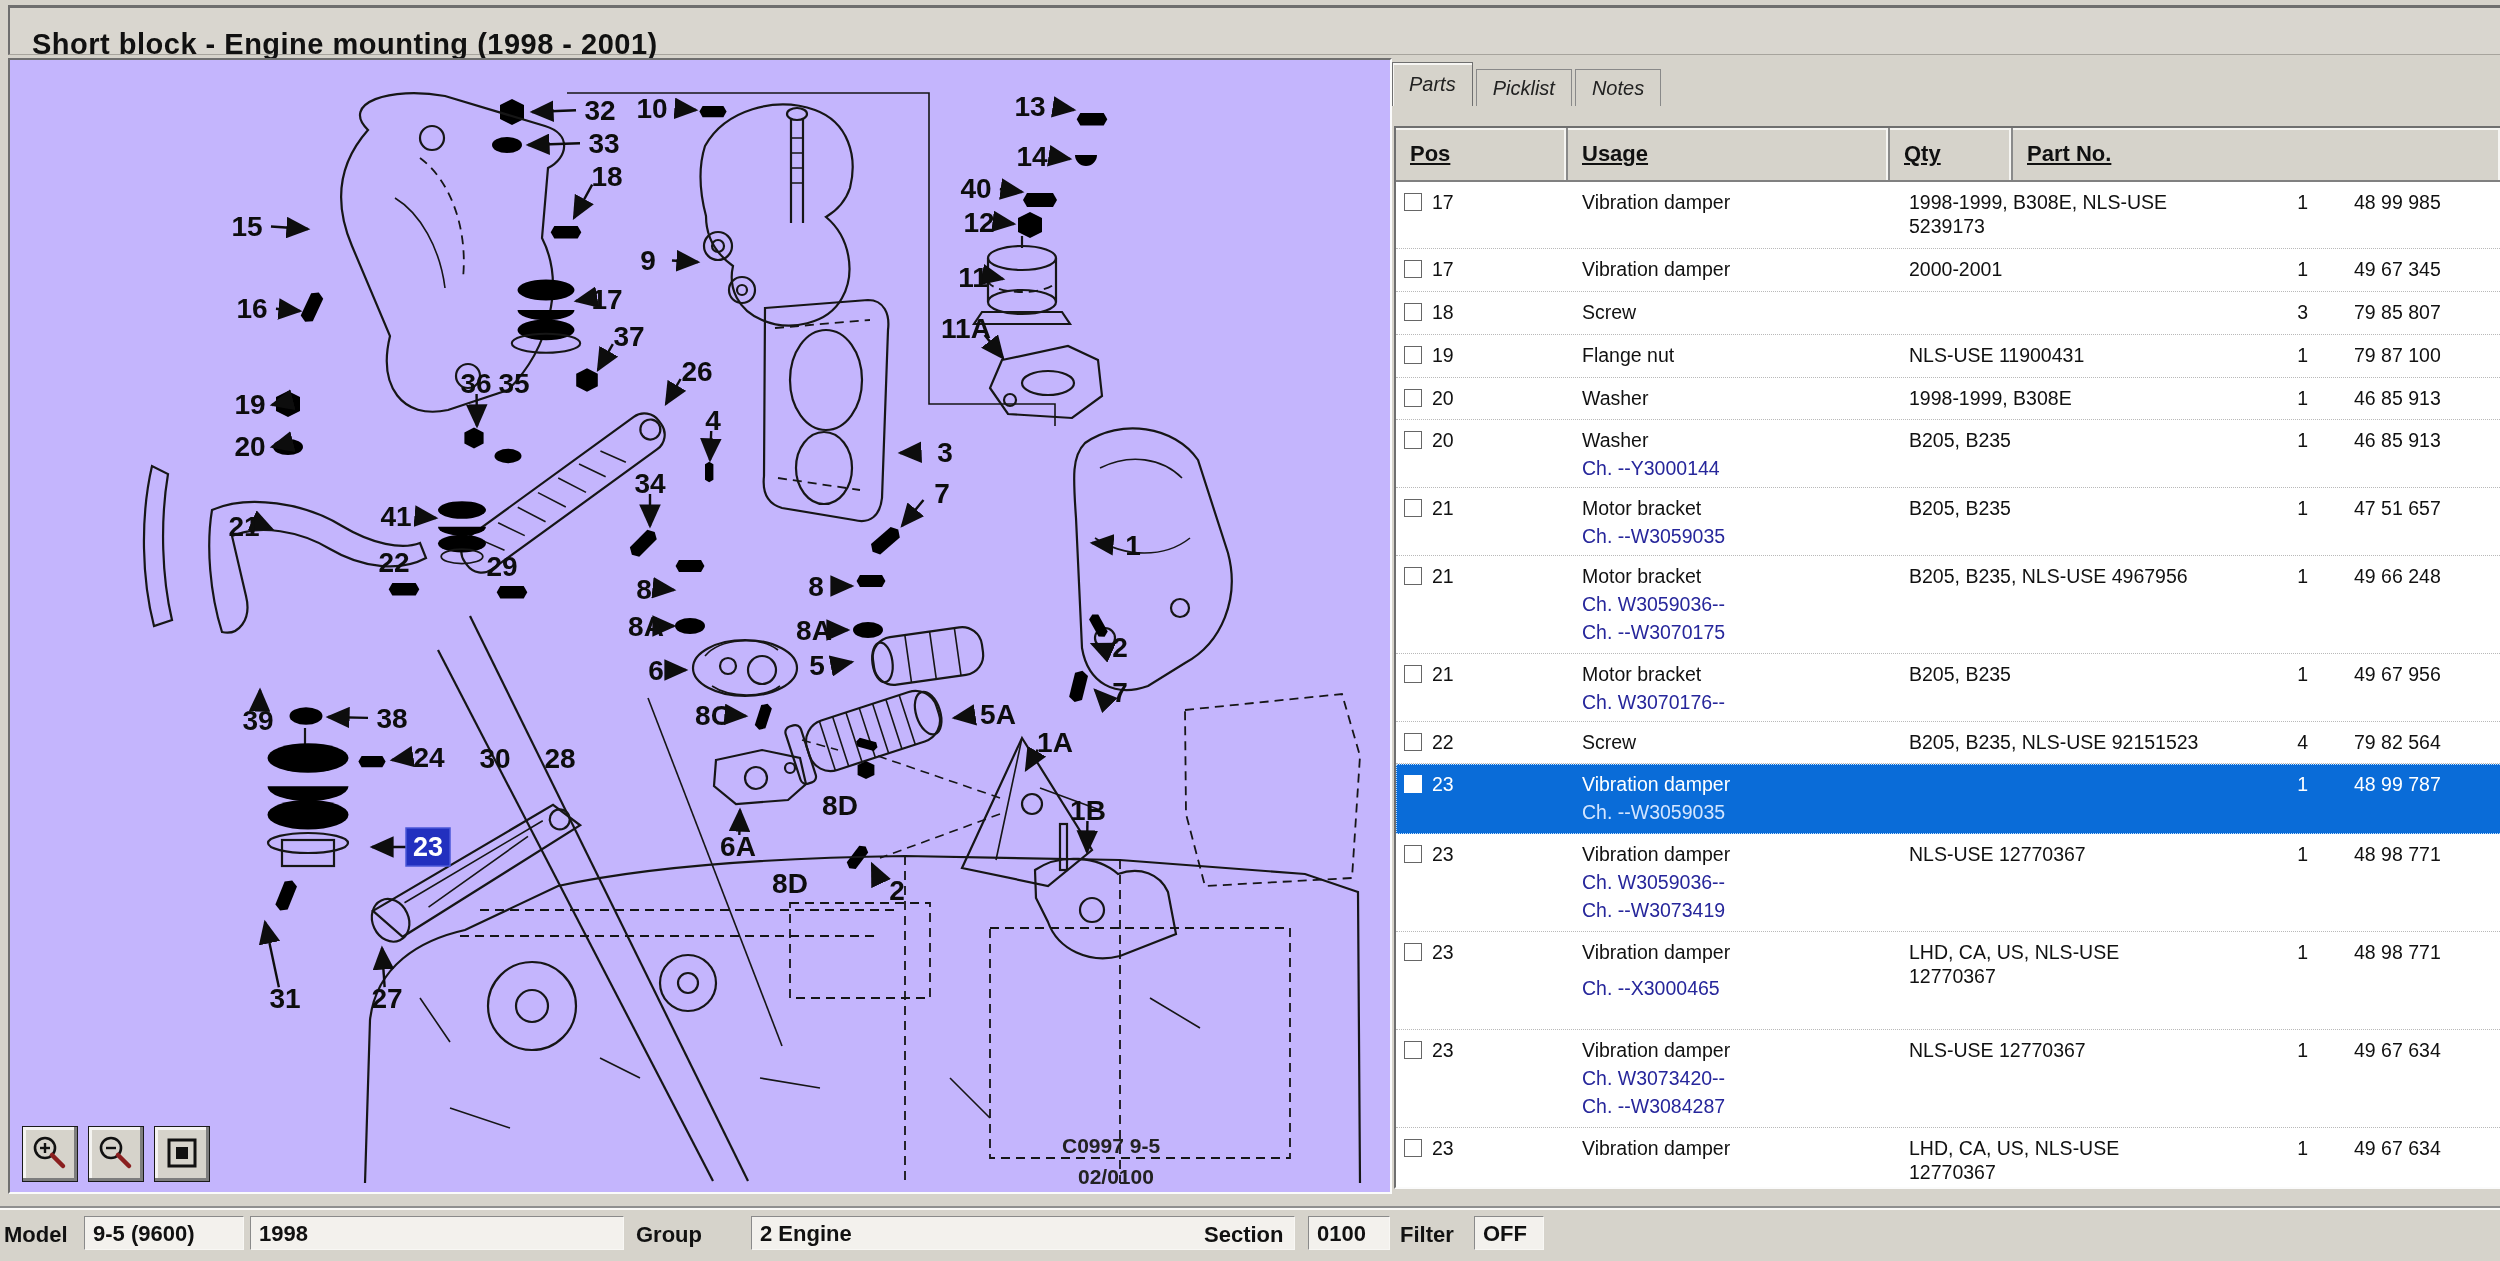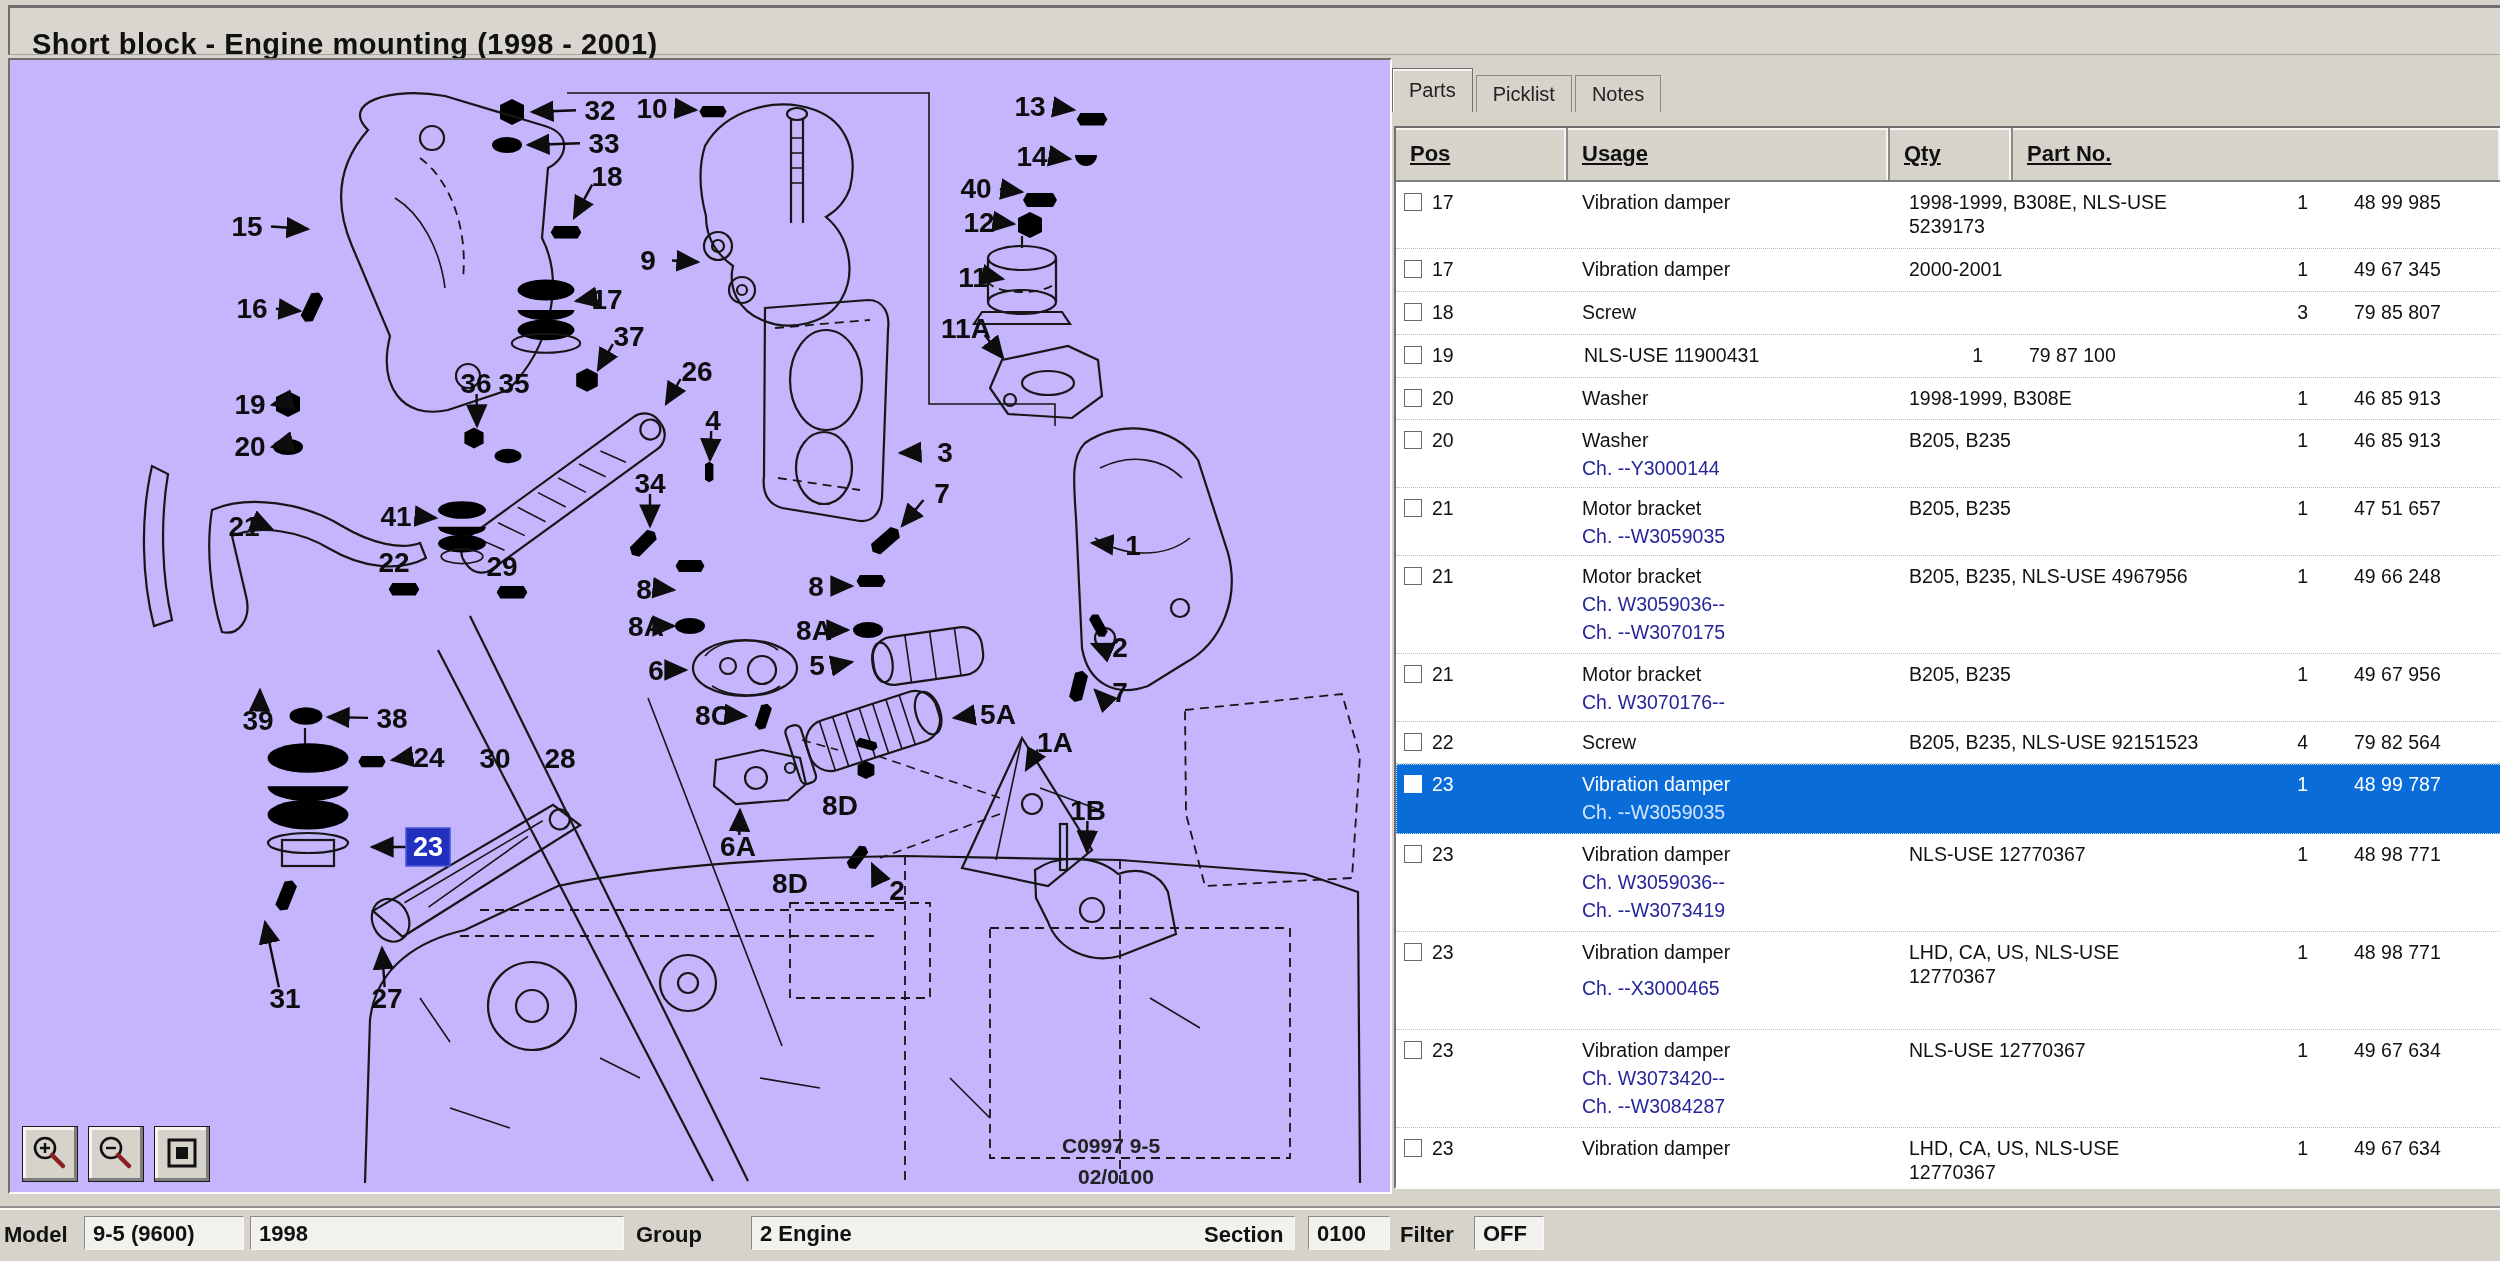--- a/index.html
+++ b/index.html
@@ -20,21 +20,21 @@
   .callout-line{stroke:#0d0d0d;stroke-width:2.4px;}
   .hl-box{fill:#2230bf;stroke:#4a57d8;stroke-width:1.5px;}
   .hl-text{font-size:27px;font-weight:bold;fill:#fff;font-family:"Liberation Sans",sans-serif;}
   .stamp{font-size:21px;font-weight:bold;fill:#222;font-family:"Liberation Sans",sans-serif;}
   .zbtn{position:absolute;width:54px;height:54px;background:#d6d3cb;border:1px solid #1a1a1a;
         box-shadow:inset -3px -3px 0 #7d7d7d,inset 3px 3px 0 #f5f4f1;}
   .zbtn svg{position:absolute;left:8px;top:8px;}
   .zb1{left:12px;top:1066px}.zb2{left:78px;top:1066px}.zb3{left:144px;top:1066px}
   
   .right-panel{position:absolute;left:1392px;top:58px;width:1108px;height:1144px;background:#d6d3cb;}
-  .tabstrip{position:absolute;left:0;top:10px;height:46px;width:100%;}
+  .tabstrip{position:absolute;left:0;top:4px;height:46px;width:100%;font-style:italic;}
   .tab{display:inline-block;vertical-align:bottom;padding:0 16px;font-size:20px;background:#d6d3cb;
        border:1px solid #898989;border-bottom:none;height:36px;line-height:36px;margin-right:3px;color:#222;}
   .tab.active{height:43px;line-height:43px;box-shadow:inset 1px 2px 0 #f7f6f3;border-color:#6f6f6f;}
   
   .table-frame{position:absolute;left:2px;top:68px;width:1106px;height:1059px;background:#fff;
        border:2px solid;border-color:#6f6f6f #fbfbfb #fbfbfb #6f6f6f;overflow:hidden;}
   .thead{display:flex;height:52px;background:#d6d3cb;border-bottom:2px solid #808080;
          box-shadow:inset 0 2px 0 #f6f5f2;}
   .th{font-size:22px;font-weight:bold;line-height:52px;padding-left:14px;box-sizing:border-box;
       border-right:2px solid #8a8a8a;box-shadow:inset -2px 0 0 #f6f5f2;text-decoration:underline;}
@@ -447,20 +447,23 @@
               <span class="utext"></span>
             </div>
             <div class="cell qty c-qty">3</div>
             <div class="cell part c-part">79 85 807</div>
           </div>
           <div class="row" style="height: 43px;">
             <div class="cell pos c-pos">
               <span class="checkbox"></span>
               <span>19</span>
             </div>
+            <div class="cell article c-article">
+              <div>Flange nut</div>
+            </div>
             <div class="cell usage c-usage">
               <span class="utext">NLS-USE 11900431</span>
             </div>
             <div class="cell qty c-qty">1</div>
             <div class="cell part c-part">79 87 100</div>
           </div>
           <div class="row" style="height: 42px;">
             <div class="cell pos c-pos">
               <span class="checkbox"></span>
               <span>20</span>

